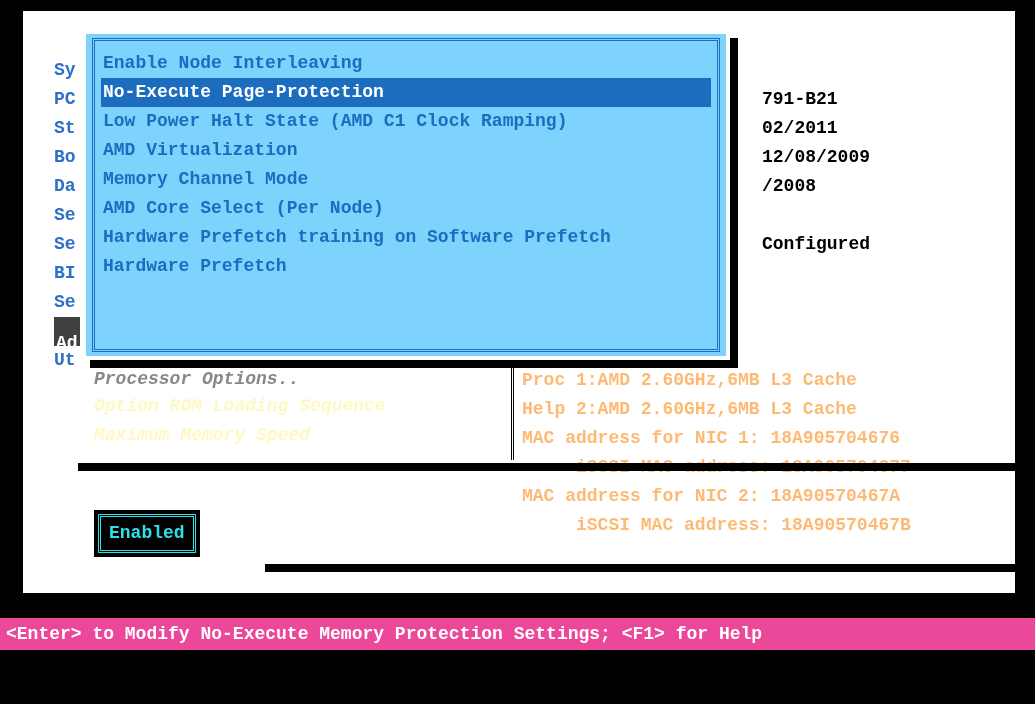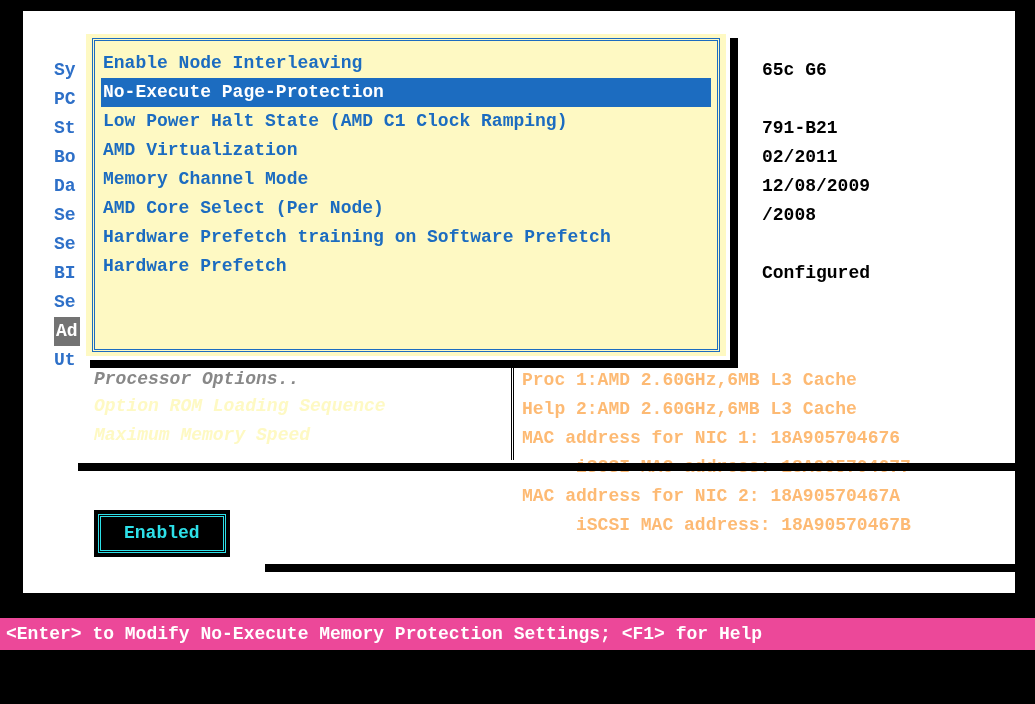--- a/index.html
+++ b/index.html
@@ -25,29 +25,29 @@
     border: 3px solid #000;
   }
   
   .bg-leftlabels {
     position: absolute;
     left: 54px;
     top: 56px;
     color: #2e70c8;
   }
   .bg-leftlabels div { height: 29px; line-height: 29px; }
-  .bg-leftlabels .hl { background: #737373; color: #fff; padding: 0 2px; }
+  .bg-leftlabels .hl { background: #404040; color: #fff; padding: 12px 2px; }
   
   .popup-main {
     position: absolute;
     left: 82px;
     top: 30px;
     width: 648px;
     height: 330px;
-    background: #fef9c3;
+    background: #7dd3fc;
     border: 4px solid #fff;
     box-shadow: 8px 8px 0 #000;
   }
   .popup-inner {
     position: absolute;
     left: 6px; top: 4px; right: 6px; bottom: 4px;
     border: 3px double #1c6cc0;
     padding: 8px 6px 6px 6px;
   }
   .menu-item {
@@ -99,21 +99,21 @@
   
   .valuebox {
     position: absolute;
     left: 94px;
     top: 510px;
     background: #000;
   }
   .valuebox .inner {
     margin: 4px;
     border: 3px double #2de0e8;
-    padding: 4px 23px;
+    padding: 4px 8px;
     color: #2de0e8;
     background: #000;
   }
   
   .helpbar {
     position: absolute;
     left: 0; right: 0;
     top: 618px;
     height: 32px;
     background: #ec4899;
@@ -148,21 +148,20 @@
   <div>Da</div>
   <div>Se</div>
   <div>Se</div>
   <div>BI</div>
   <div>Se</div>
   <div class="hl">Ad</div>
   <div>Ut</div>
 </div>
 
 <div class="info-right">
-  <div>65c G6</div>
   <div></div>
   <div>791-B21</div>
   <div>02/2011</div>
   <div>12/08/2009</div>
   <div>/2008</div>
   <div></div>
   <div>Configured</div>
 </div>
 
 <div class="popup-main">

